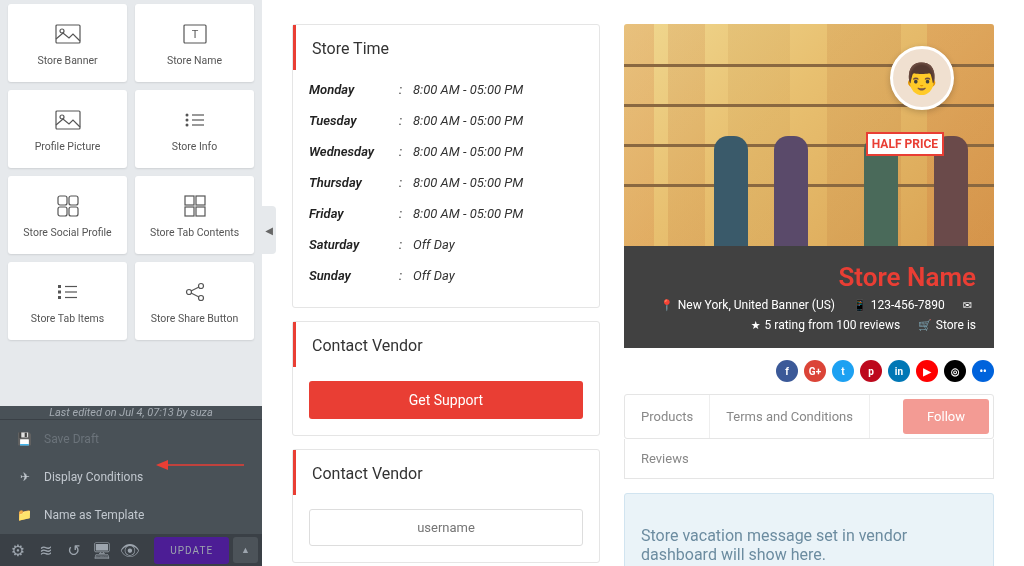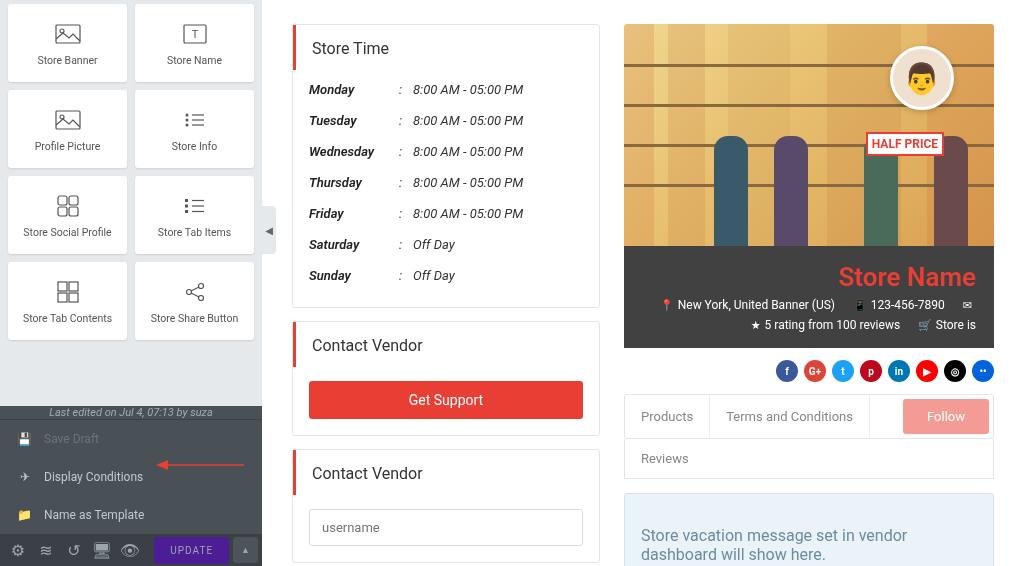--- a/index.html
+++ b/index.html
@@ -39,21 +39,21 @@
 .schedule { padding: 4px 16px 16px; font-style: italic; }
 .schedule-row { display: flex; padding: 8px 0; font-size: 13px; color: #333; }
 .schedule-row .day { width: 90px; font-weight: 600; color: #222; }
 .schedule-row .colon { width: 14px; }
 .schedule-row .time { flex: 1; }
 
 .support-box { padding: 14px 16px 16px; }
 .support-btn { width: 100%; background: #e93e34; color: #fff; text-align: center; padding: 11px; font-size: 14px; border-radius: 3px; cursor: pointer; }
 
 .username-box { padding: 14px 16px 16px; }
-.username-input { width: 100%; border: 1px solid #ddd; border-radius: 3px; padding: 10px 12px; font-size: 13px; color: #555; }
+.username-input { width: 100%; border: 1px solid #ddd; border-radius: 3px; padding: 10px 12px; font-size: 13px; color: #555; text-align: center; }
 
 
 .store-img { height: 222px; background: linear-gradient(135deg, #f0d890 0%, #e8c070 40%, #d8a050 100%); position: relative; overflow: hidden; border-radius: 3px 3px 0 0; }
 .store-img::before { content:''; position:absolute; inset:0; background:
   linear-gradient(90deg, rgba(200,100,50,0.2) 0 8%, transparent 8% 12%, rgba(180,90,40,0.15) 12% 22%, transparent 22% 28%, rgba(200,150,80,0.2) 28% 45%, transparent 45% 55%, rgba(190,120,60,0.2) 55% 75%, transparent 75% 82%, rgba(200,100,50,0.2) 82% 100%);
 }
 .shelf { position:absolute; left:0; right:0; height:3px; background:#8a6840; }
 .avatar-circle { position: absolute; top: 22px; right: 40px; width: 64px; height: 64px; border-radius: 50%; background: #f0e0d0; border: 3px solid #fff; box-shadow: 0 2px 6px rgba(0,0,0,0.2); display:flex; align-items:center; justify-content:center; font-size:30px; }
 .price-tag { position:absolute; top:108px; right:50px; background:#fff; border:2px solid #e93e34; color:#e93e34; font-size:12px; font-weight:700; padding:3px 4px; }
 .person { position:absolute; bottom:0; width:34px; height:110px; border-radius:14px 14px 0 0; }
@@ -131,41 +131,41 @@
               <rect x="1" y="1" width="9" height="9" rx="2"></rect>
               <rect x="12" y="1" width="9" height="9" rx="2"></rect>
               <rect x="1" y="12" width="9" height="9" rx="2"></rect>
               <rect x="12" y="12" width="9" height="9" rx="2"></rect>
             </svg>
           </div>
         <div class="label">Store Social Profile</div>
       </div>
       <div class="widget-card">
         <div class="icon-box">
+            <svg width="22" height="22">
+              <rect x="1" y="1" width="9" height="9"></rect>
+              <rect x="12" y="1" width="9" height="9"></rect>
+              <rect x="1" y="12" width="9" height="9"></rect>
+              <rect x="12" y="12" width="9" height="9"></rect>
+            </svg>
+          </div>
+        <div class="label">Store Tab Contents</div>
+      </div>
+      <div class="widget-card">
+        <div class="icon-box">
             <svg width="22" height="16">
               <rect x="1" y="1" width="3" height="3" fill="#555" stroke="none"></rect>
               <line x1="8" y1="2.5" x2="20" y2="2.5"></line>
               <rect x="1" y="6.5" width="3" height="3" fill="#555" stroke="none"></rect>
               <line x1="8" y1="8" x2="20" y2="8"></line>
               <rect x="1" y="12" width="3" height="3" fill="#555" stroke="none"></rect>
               <line x1="8" y1="13.5" x2="20" y2="13.5"></line>
             </svg>
           </div>
         <div class="label">Store Tab Items</div>
-      </div>
-      <div class="widget-card">
-        <div class="icon-box">
-            <svg width="22" height="22">
-              <rect x="1" y="1" width="9" height="9"></rect>
-              <rect x="12" y="1" width="9" height="9"></rect>
-              <rect x="1" y="12" width="9" height="9"></rect>
-              <rect x="12" y="12" width="9" height="9"></rect>
-            </svg>
-          </div>
-        <div class="label">Store Tab Contents</div>
       </div>
       <div class="widget-card">
         <div class="icon-box">
             <svg width="22" height="20">
               <circle cx="17" cy="4" r="2.5"></circle>
               <circle cx="5" cy="10" r="2.5"></circle>
               <circle cx="17" cy="16" r="2.5"></circle>
               <line x1="7" y1="9" x2="15" y2="5"></line>
               <line x1="7" y1="11" x2="15" y2="15"></line>
             </svg>

